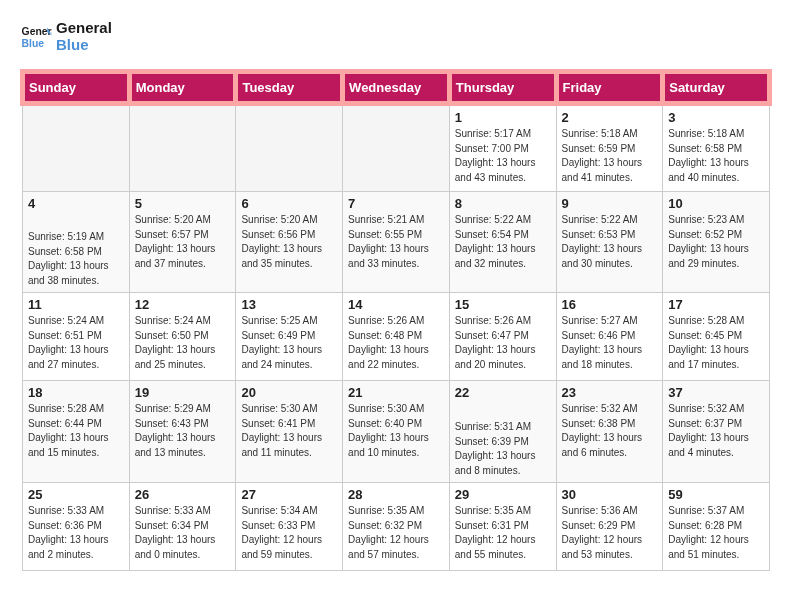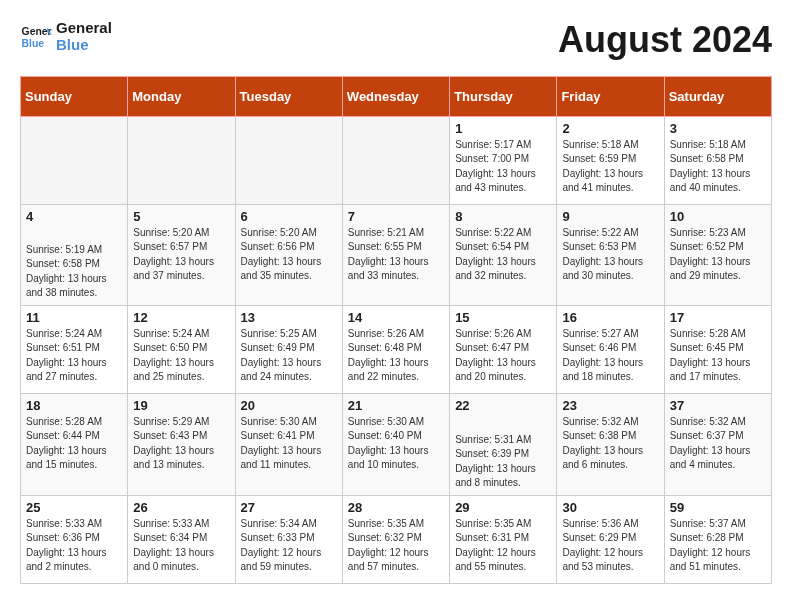--- a/index.html
+++ b/index.html
@@ -37,27 +37,27 @@
     .location {
       font-size: 16px;
       color: #333;
     }
     table {
       width: 100%;
       border-collapse: collapse;
       table-layout: fixed;
     }
     thead tr th {
-      background: #c2410c;
+      background: #be185d;
       color: #fff;
-      padding: 12px 4px;
+      padding: 6px 4px;
       font-size: 13px;
       font-weight: bold;
       text-align: left;
-      border: 1px solid #fca5a5;
+      border: 5px solid #fca5a5;
     }
     tbody tr td {
       border: 1px solid #ccc;
       vertical-align: top;
       padding: 4px 5px;
       font-size: 10.5px;
       color: #222;
       height: 88px;
       background: #fff;
     }
@@ -88,21 +88,20 @@
       <text x="2" y="18" font-size="13" font-weight="bold" fill="#1a1a1a">General</text>
       <text x="2" y="32" font-size="13" font-weight="bold" fill="#4a90d9">Blue</text>
       <polygon points="34,8 40,18 34,14" fill="#4a90d9"></polygon>
     </svg>
     <div style="line-height:1.1">
       <div style="font-size:15px;font-weight:bold;color:#1a1a1a;">General</div>
       <div style="font-size:15px;font-weight:bold;color:#4a90d9;">Blue</div>
     </div>
   </div>
   <div class="title-block">
-    <div class="month-year">August 2024</div>
   </div>
 </div>
 
 <table>
   <thead>
     <tr>
     <th>Sunday</th>
         <th>Monday</th>
         <th>Tuesday</th>
         <th>Wednesday</th>

